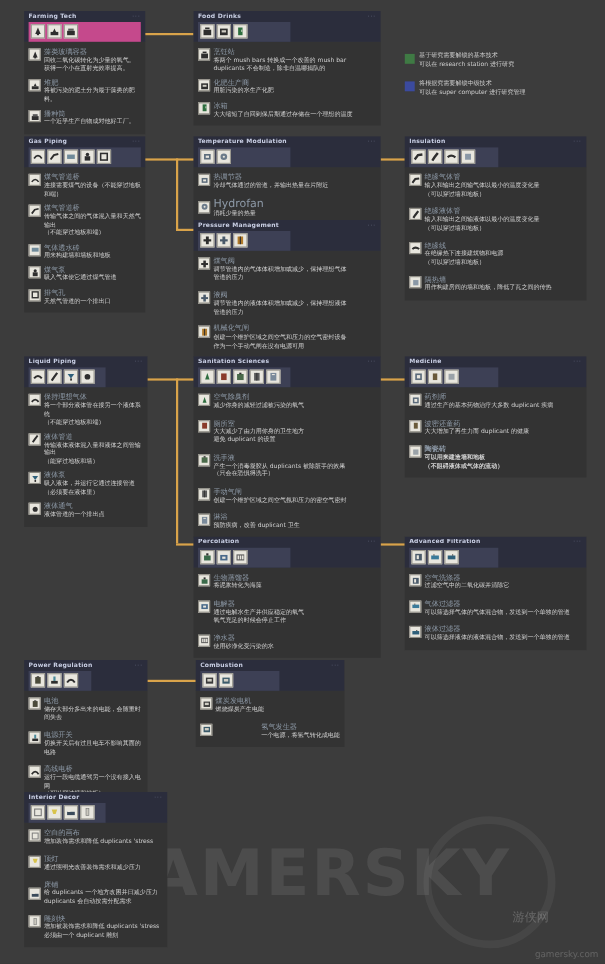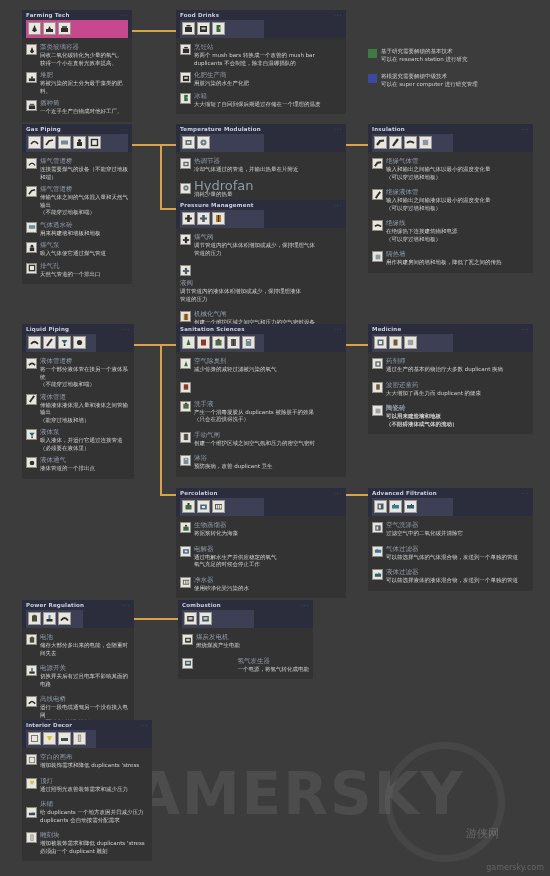--- a/index.html
+++ b/index.html
@@ -471,21 +471,21 @@
         </div>
       </div>
       <div class="entry" style="padding-top:6px;">
         <div class="ebox">
             <svg width="8" height="8" viewBox="0 0 9 9">
               <circle cx="4.5" cy="4.5" r="3" fill="#6c7b8a"></circle>
               <circle cx="4.5" cy="4.5" r="1" fill="#e8e6de"></circle>
             </svg>
           </div>
         <div class="entry-text">
-          <div class="entry-name" style="font-size:13px;text-align:center;">Hydrofan</div>
+          <div class="entry-name" style="font-size:10px;text-align:center;">Hydrofan</div>
           <div class="entry-desc">消耗少量的热量</div>
         </div>
       </div>
     </div>
   </div>
 
   <div class="node" style="left:176px; top:200px; width:170px;">
     <div class="node-head">
       <div class="node-title">Pressure Management</div>
       <div class="head-dots">···</div>
@@ -518,21 +518,21 @@
               <rect x="3.2" y="1" width="2.6" height="7" fill="#2e2e2e"></rect>
               <rect x="1" y="3.5" width="7" height="2" fill="#2e2e2e"></rect>
             </svg>
           </div>
         <div class="entry-text">
           <div class="entry-name">煤气阀</div>
           <div class="entry-desc">调节管道内的气体体积增加或减少，保持理想气体
 管道的压力</div>
         </div>
       </div>
-      <div class="entry" style="padding-top:5px;flex-direction:column;">
+      <div class="entry" style="padding-top:5px;">
         <div class="ebox">
             <svg width="8" height="8" viewBox="0 0 9 9">
               <rect x="3.2" y="1" width="2.6" height="7" fill="#4a5a6a"></rect>
               <rect x="1" y="3.5" width="7" height="2" fill="#4a5a6a"></rect>
             </svg>
           </div>
         <div class="entry-text">
           <div class="entry-name">液阀</div>
           <div class="entry-desc">调节管道内的液体体积增加或减少，保持理想液体
 管道的压力</div>
@@ -663,21 +663,21 @@
       </div>
     </div>
     <div class="node-body">
       <div class="entry">
         <div class="ebox">
             <svg width="8" height="8" viewBox="0 0 9 9">
               <path d="M1 6 Q4.5 1.5 8 6" stroke="#2e2e2e" stroke-width="1.8" fill="none"></path>
             </svg>
           </div>
         <div class="entry-text">
-          <div class="entry-name">液体管道桥</div>
+          <div class="entry-name">保持理想气体</div>
           <div class="entry-desc">将一个部分液体管在接另一个液体系统
 （不能穿过地板和端）</div>
         </div>
       </div>
       <div class="entry">
         <div class="ebox">
             <svg width="8" height="8" viewBox="0 0 9 9">
               <path d="M7 1 L4 5 L2 8" stroke="#2e2e2e" stroke-width="2" fill="none"></path>
             </svg>
           </div>
@@ -760,20 +760,25 @@
           <div class="entry-name">空气除臭剂</div>
           <div class="entry-desc">减少你身的减轻过滤被污染的氧气</div>
         </div>
       </div>
       <div class="entry" style="padding-top:5px;">
         <div class="ebox">
             <svg width="8" height="8" viewBox="0 0 9 9">
               <rect x="2" y="1.5" width="5" height="6" fill="#8a3a2a"></rect>
             </svg>
           </div>
+        <div class="entry-text">
+          <div class="entry-name">厕所室</div>
+          <div class="entry-desc">大大减少了由力用你身的卫生地方
+避免 duplicant 的设置</div>
+        </div>
       </div>
       <div class="entry" style="padding-top:5px;">
         <div class="ebox">
             <svg width="8" height="8" viewBox="0 0 9 9">
               <rect x="1.5" y="2" width="6" height="5.5" fill="#4a6a4a"></rect>
               <rect x="3.5" y="0.8" width="2" height="1.4" fill="#2e2e2e"></rect>
             </svg>
           </div>
         <div class="entry-text">
           <div class="entry-name">洗手液</div>

